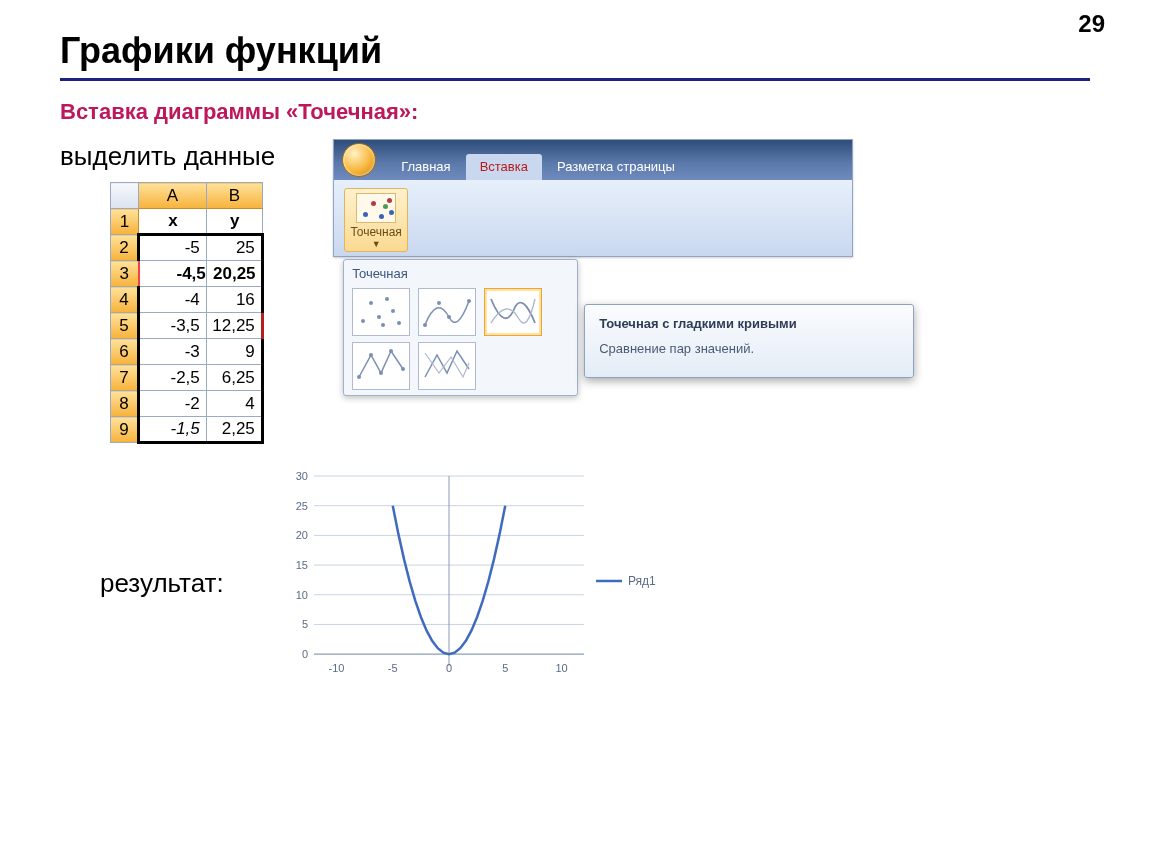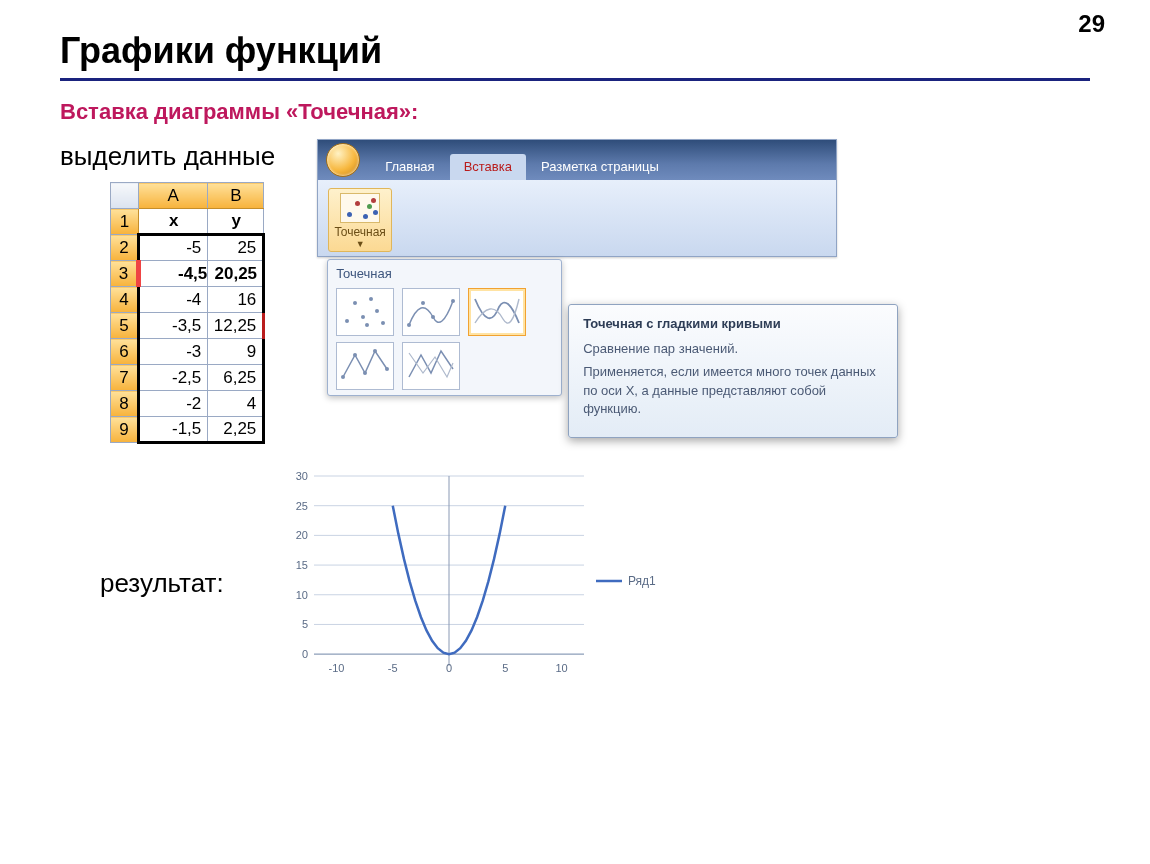--- a/index.html
+++ b/index.html
@@ -20,21 +20,21 @@
     font-weight: bold; font-size: 24px;
   }
   h1.title {
     font-size: 36px; font-weight: bold; margin: 0 0 8px 0;
     padding-bottom: 6px; border-bottom: 3px solid #1a237e;
   }
   h2.subtitle {
     font-size: 22px; font-weight: bold; color: #be185d;
     margin: 18px 0 14px 0;
   }
-  .row1 { display: flex; align-items: flex-start; gap: 12px; }
+  .row1 { display: flex; align-items: flex-start; gap: 28px; }
   .step-label {
     font-size: 26px; color: #000; white-space: nowrap;
     padding-top: 2px; padding-right: 30px;
   }
 
   
   .excel-wrap { margin-top: 10px; margin-left: 50px; }
   table.excel { border-collapse: collapse; font-size: 17px; }
   table.excel th, table.excel td {
     border: 1px solid #9aa9c4; height: 26px; text-align: center;
@@ -175,21 +175,21 @@
           </tr>
           </tbody>
             <tbody id="excel-rows">
               <tr>
                 <th class="row-head selected">2</th>
                 <td class="cell" style="border-left:3px solid #000;border-top:3px solid #000;">-5</td>
                 <td class="cell" style="border-right:3px solid #000;border-top:3px solid #000;">25</td>
               </tr>
               <tr>
                 <th class="row-head selected">3</th>
-                <td class="cell" style="border-left:5px solid #ef4444;padding-left:37px;">-4,5</td>
+                <td class="cell" style="border-left:2px solid #ef4444;padding-left:37px;">-4,5</td>
                 <td class="cell" style="border-right:3px solid #000;">20,25</td>
               </tr>
               <tr>
                 <th class="row-head selected">4</th>
                 <td class="cell" style="border-left:3px solid #000;">-4</td>
                 <td class="cell" style="border-right:3px solid #000;">16</td>
               </tr>
               <tr>
                 <th class="row-head selected">5</th>
                 <td class="cell" style="border-left:3px solid #000;">-3,5</td>
@@ -205,21 +205,21 @@
                 <td class="cell" style="border-left:3px solid #000;">-2,5</td>
                 <td class="cell" style="border-right:3px solid #000;">6,25</td>
               </tr>
               <tr>
                 <th class="row-head selected">8</th>
                 <td class="cell" style="border-left:3px solid #000;">-2</td>
                 <td class="cell" style="border-right:3px solid #000;">4</td>
               </tr>
               <tr>
                 <th class="row-head selected">9</th>
-                <td class="cell" style="border-left:3px solid #000;border-bottom:3px solid #000;">-1,5</td>
+                <td class="cell" style="border-left:3px solid #000;border-bottom:3px solid #000;font-style:italic;">-1,5</td>
                 <td class="cell" style="border-right:3px solid #000;border-bottom:3px solid #000;">2,25</td>
               </tr>
             </tbody>
         </table>
       </div>
     </div>
 
     <div>
       <div class="ribbon">
         <div class="tabbar">
@@ -296,21 +296,20 @@
               <svg width="56" height="46">
                   <polyline points="6,34 18,12 28,30 38,8 50,26" fill="none" stroke="#7b8fb2" stroke-width="1.5"></polyline>
                   <polyline points="6,10 20,30 32,14 44,34 50,20" fill="none" stroke="#aeb9cc" stroke-width="1.2"></polyline>
                 </svg>
             </div>
           </div>
 
           <div class="tooltip">
             <div class="tt-title">Точечная с гладкими кривыми</div>
             <p>Сравнение пар значений.</p>
-            <p>Применяется, если имеется много точек данных по оси X, а данные представляют собой функцию.</p>
           </div>
         </div>
       </div>
     </div>
   </div>
 
   <div class="result-row">
     <div class="result-label">результат:</div>
     <div class="chart-box">
       <svg class="parabola" id="parabola-svg" width="430" height="230">

